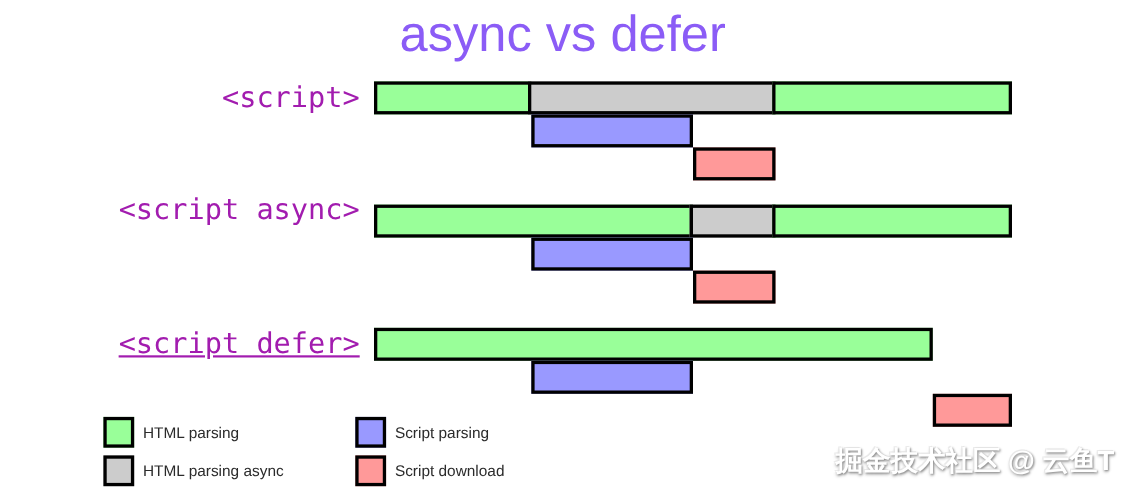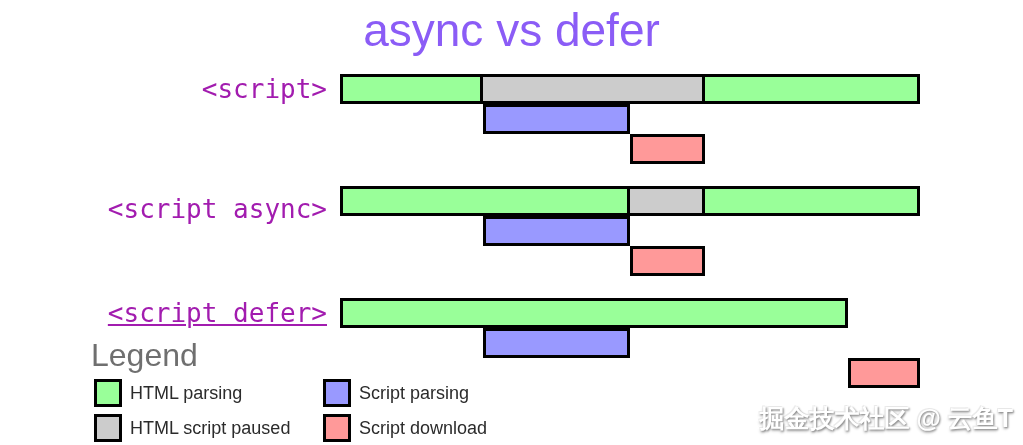--- a/index.html
+++ b/index.html
@@ -57,21 +57,21 @@
     left: 0; top: 0;
     width: 28px; height: 28px;
     box-sizing: border-box;
     border: 3px solid #000000;
   }
   .legend-label {
     position: absolute;
     left: 36px; top: 0;
     height: 28px;
     line-height: 28px;
-    font-size: 18px;
+    font-size: 14px;
     color: #2b2b2b;
     white-space: nowrap;
   }
   .watermark {
     position: absolute;
     right: 10px;
     top: 402px;
     font-size: 25px;
     font-weight: bold;
     color: #ffffff;
@@ -84,44 +84,43 @@
 
 <div class="canvas">
   <div class="title">async vs defer</div>
   <div id="rows-container">
       <div class="row-label" style="top: 74px;">&lt;script&gt;</div>
       <div class="bar" style="left: 340px; width: 143px; top: 74px; background: rgb(153, 255, 153);"></div>
       <div class="bar" style="left: 480px; width: 225px; top: 74px; background: rgb(204, 204, 204);"></div>
       <div class="bar" style="left: 702px; width: 218px; top: 74px; background: rgb(153, 255, 153);"></div>
       <div class="bar" style="left: 483px; width: 147px; top: 104px; background: rgb(153, 153, 255);"></div>
       <div class="bar" style="left: 630px; width: 75px; top: 134px; background: rgb(255, 153, 153);"></div>
-      <div class="row-label" style="top: 194px;">&lt;script async&gt;</div>
+      <div class="row-label" style="top: 176px;">&lt;script async&gt;</div>
       <div class="bar" style="left: 340px; width: 290px; top: 186px; background: rgb(153, 255, 153);"></div>
       <div class="bar" style="left: 627px; width: 78px; top: 186px; background: rgb(204, 204, 204);"></div>
       <div class="bar" style="left: 702px; width: 218px; top: 186px; background: rgb(153, 255, 153);"></div>
       <div class="bar" style="left: 483px; width: 147px; top: 216px; background: rgb(153, 153, 255);"></div>
       <div class="bar" style="left: 630px; width: 75px; top: 246px; background: rgb(255, 153, 153);"></div>
       <div class="row-label" style="top: 298px; text-decoration: underline;">&lt;script defer&gt;</div>
       <div class="bar" style="left: 340px; width: 508px; top: 298px; background: rgb(153, 255, 153);"></div>
       <div class="bar" style="left: 483px; width: 147px; top: 328px; background: rgb(153, 153, 255);"></div>
       <div class="bar" style="left: 848px; width: 72px; top: 358px; background: rgb(255, 153, 153);"></div>
     </div>
-  <div class="legend-heading">Legend</div>
   <div id="legend-items">
       <div class="legend-item" style="left: 94px; top: 379px;">
         <div class="legend-swatch" style="background: rgb(153, 255, 153);"></div>
         <div class="legend-label">HTML parsing</div>
       </div>
       <div class="legend-item" style="left: 323px; top: 379px;">
         <div class="legend-swatch" style="background: rgb(153, 153, 255);"></div>
         <div class="legend-label">Script parsing</div>
       </div>
       <div class="legend-item" style="left: 94px; top: 414px;">
         <div class="legend-swatch" style="background: rgb(204, 204, 204);"></div>
-        <div class="legend-label">HTML script paused</div>
+        <div class="legend-label">HTML parsing async</div>
       </div>
       <div class="legend-item" style="left: 323px; top: 414px;">
         <div class="legend-swatch" style="background: rgb(255, 153, 153);"></div>
         <div class="legend-label">Script download</div>
       </div>
     </div>
   <div class="watermark">掘金技术社区 @ 云鱼T</div>
 </div>
 
 </body></html>

